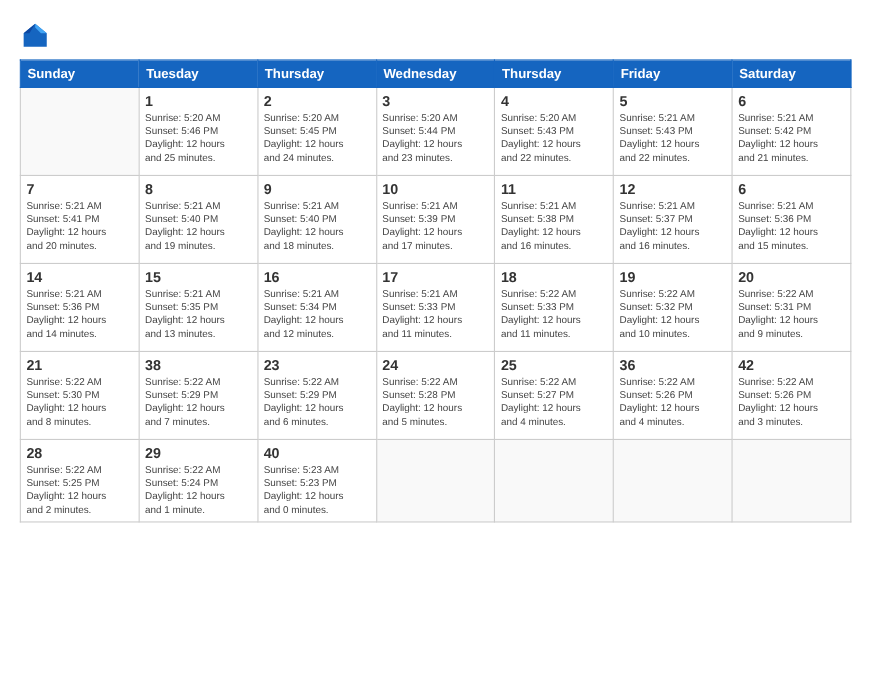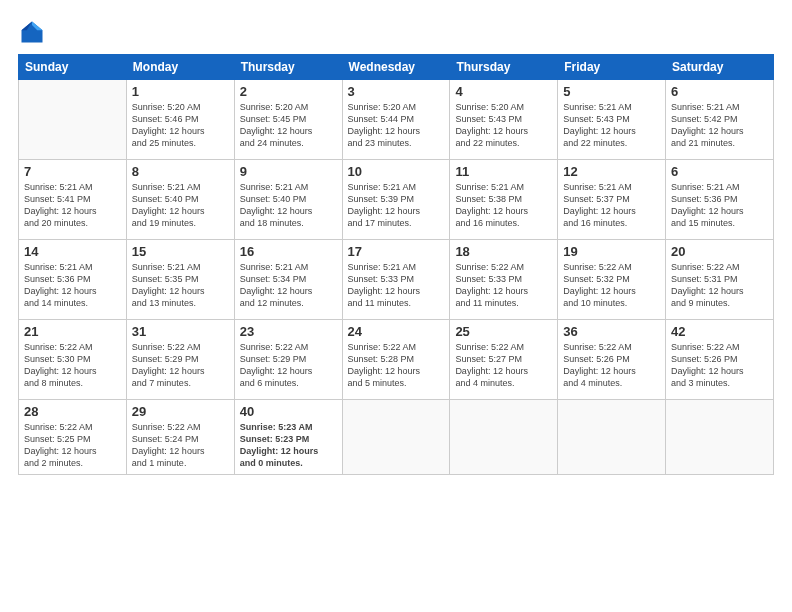--- a/index.html
+++ b/index.html
@@ -113,21 +113,21 @@
     <div class="title-block">
       <div class="month-title"></div>
       <div class="subtitle"></div>
     </div>
   </div>
 
   <table class="calendar">
     <thead>
       <tr>
       <th>Sunday</th>
-          <th>Monday</th>
+          <th>Tuesday</th>
           <th>Thursday</th>
           <th>Wednesday</th>
           <th>Thursday</th>
           <th>Friday</th>
           <th>Saturday</th>
         </tr>
     </thead>
     <tbody id="calendar-body">
     <tr>
           <td class="empty-cell"></td>
@@ -278,21 +278,21 @@
         </tr>
         <tr>
           <td>
             <span class="day-number">21</span>
             <div class="day-info" style="white-space: pre-line;">Sunrise: 5:22 AM
 Sunset: 5:30 PM
 Daylight: 12 hours
 and 8 minutes.</div>
           </td>
           <td>
-            <span class="day-number">31</span>
+            <span class="day-number">38</span>
             <div class="day-info" style="white-space: pre-line;">Sunrise: 5:22 AM
 Sunset: 5:29 PM
 Daylight: 12 hours
 and 7 minutes.</div>
           </td>
           <td>
             <span class="day-number">23</span>
             <div class="day-info" style="white-space: pre-line;">Sunrise: 5:22 AM
 Sunset: 5:29 PM
 Daylight: 12 hours
@@ -337,21 +337,21 @@
           </td>
           <td>
             <span class="day-number">29</span>
             <div class="day-info" style="white-space: pre-line;">Sunrise: 5:22 AM
 Sunset: 5:24 PM
 Daylight: 12 hours
 and 1 minute.</div>
           </td>
           <td>
             <span class="day-number">40</span>
-            <div class="day-info" style="white-space: pre-line; font-weight: bold;">Sunrise: 5:23 AM
+            <div class="day-info" style="white-space: pre-line;">Sunrise: 5:23 AM
 Sunset: 5:23 PM
 Daylight: 12 hours
 and 0 minutes.</div>
           </td>
           <td class="empty-cell"></td>
           <td class="empty-cell"></td>
           <td class="empty-cell"></td>
           <td class="empty-cell"></td>
         </tr>
       </tbody>

